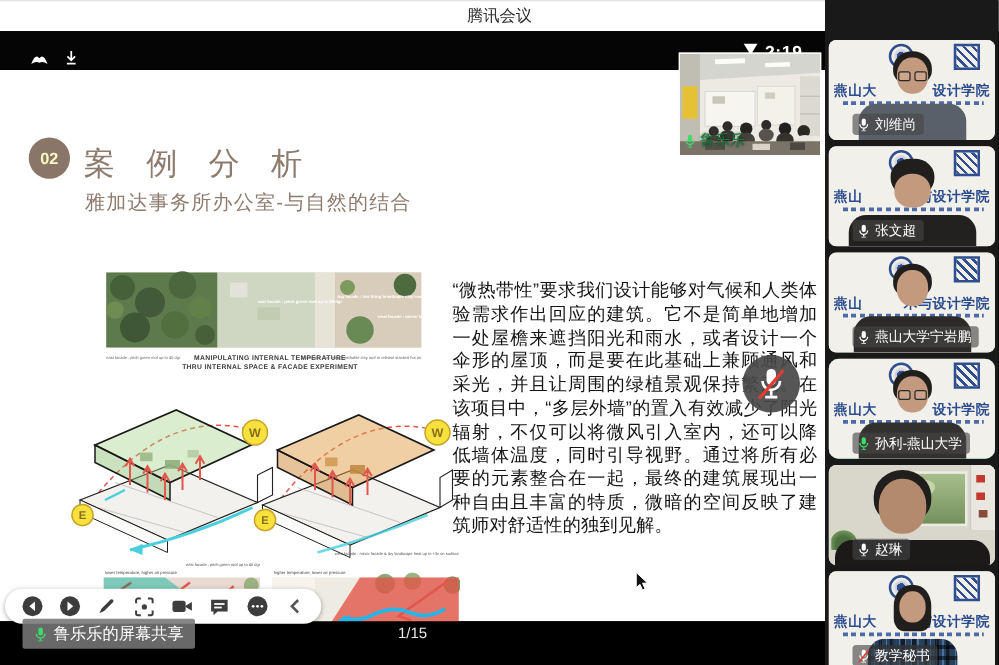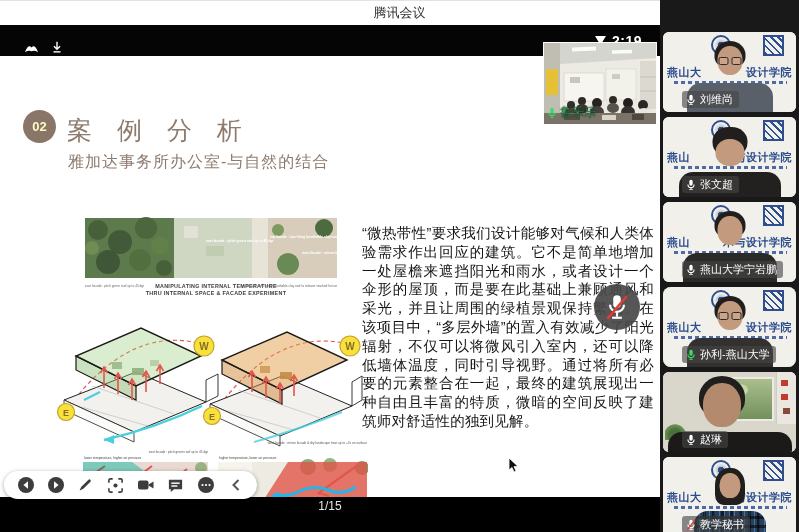--- a/index.html
+++ b/index.html
@@ -381,20 +381,31 @@
             <circle cx="12.5" cy="9" r="1.1" fill="#fff"></circle>
           </svg>
         </span>
         <span class="ft-icon">
           <svg width="14" height="16" viewBox="0 0 14 16">
             <path d="M9.5 3 L4.5 8 L9.5 13" stroke="#555" stroke-width="2" fill="none"></path>
           </svg>
         </span>
       </div>
 
+    <div class="share-banner">
+      <span id="banner-mic">
+          <svg width="11" height="12.87" viewBox="0 0 12 14" style="display:block">
+    <rect x="4" y="1" width="4" height="7" rx="2" fill="#3ddc68"></rect>
+    <path d="M2.3 6.5 a3.7 3.7 0 0 0 7.4 0" fill="none" stroke="#3ddc68" stroke-width="1.3"></path>
+    <line x1="6" y1="10.6" x2="6" y2="12.3" stroke="#3ddc68" stroke-width="1.3"></line>
+    <line x1="3.8" y1="13" x2="8.2" y2="13" stroke="#3ddc68" stroke-width="1.3"></line>
+          </svg>
+        </span>
+      <span>鲁乐乐的屏幕共享</span>
+    </div>
 
     <div class="self-thumb">
       <svg width="114" height="83" viewBox="0 0 114 83">
         <rect x="0" y="0" width="114" height="83" fill="#eceae3"></rect>
         <polygon points="0,0 114,0 114,15 0,22" fill="#d5d5cf"></polygon>
         <rect x="28" y="4" width="24" height="4" fill="#fbfbf8" transform="rotate(-2 40 6)"></rect>
         <rect x="68" y="7" width="20" height="3.5" fill="#fbfbf8" transform="rotate(-2 78 9)"></rect>
         <rect x="0" y="0" width="16" height="83" fill="#c0bdb2"></rect>
         <rect x="2" y="26" width="12" height="26" fill="#e5c235"></rect>
         <rect x="20" y="30" width="40" height="28" fill="#f6f5f0" stroke="#ccc" stroke-width="0.6"></rect>

